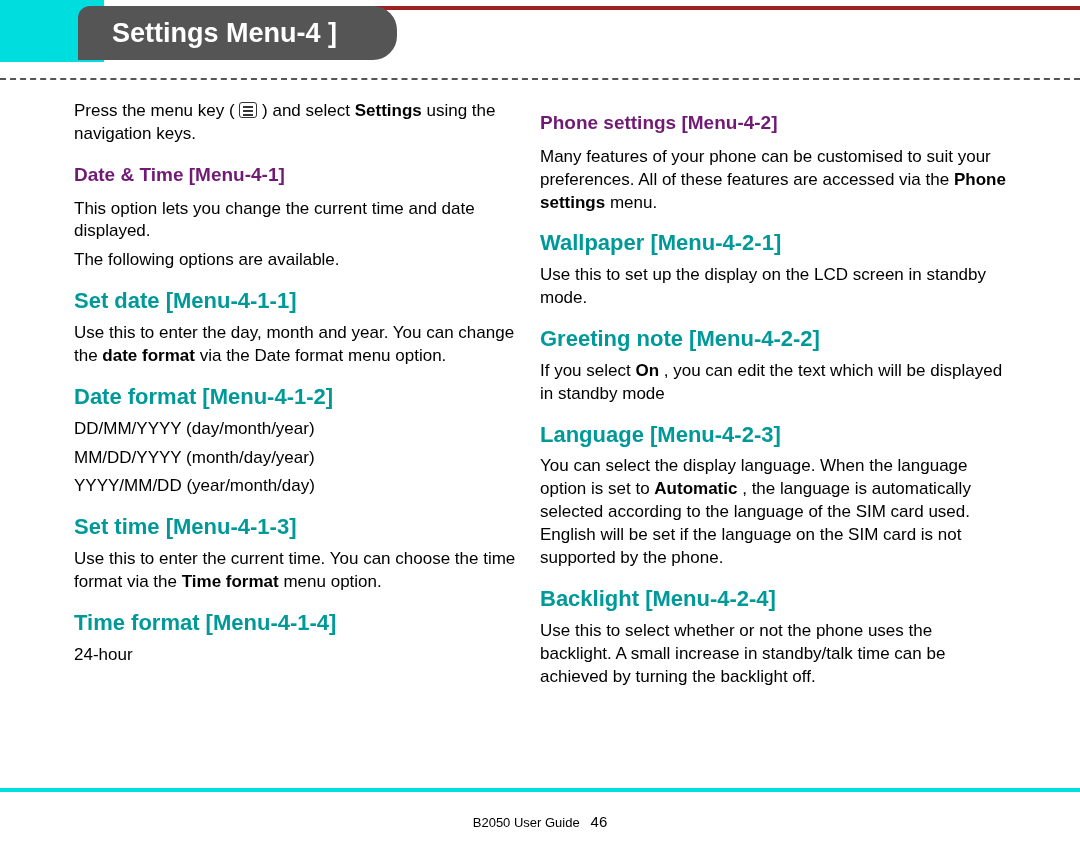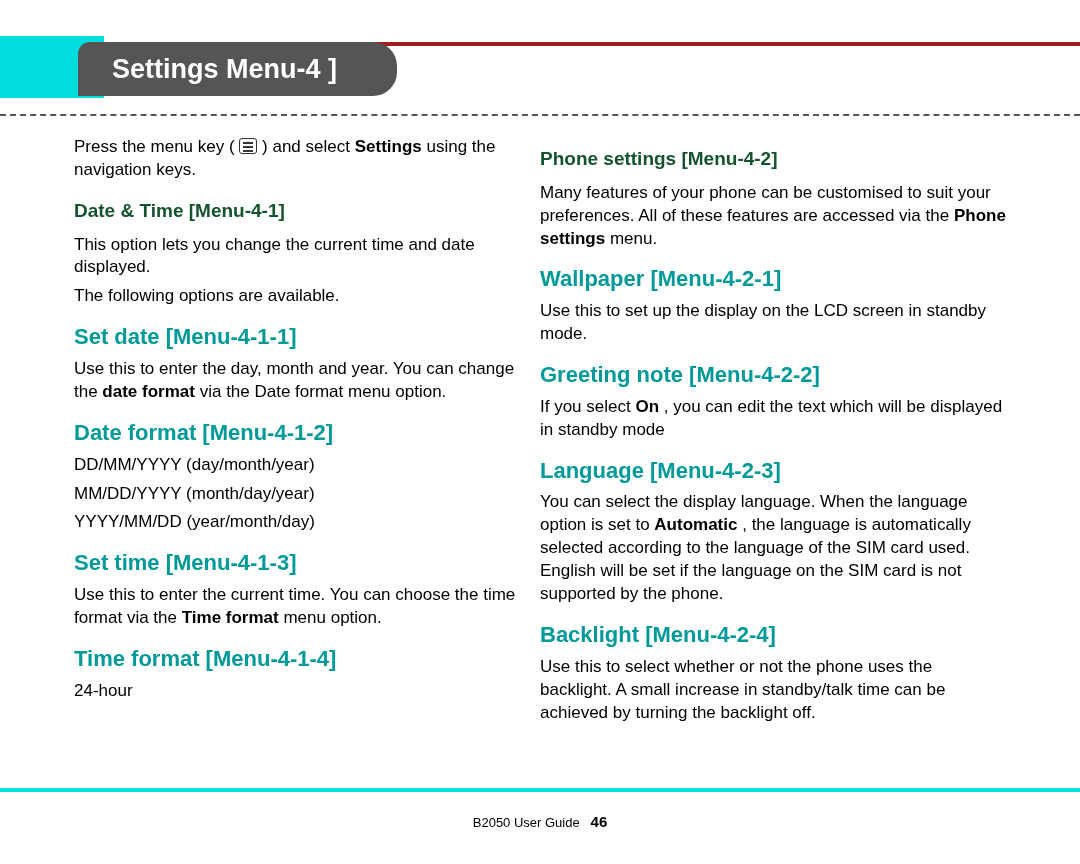--- a/index.html
+++ b/index.html
@@ -10,21 +10,20 @@
     color: #000;
     background: #fff;
     width: 1080px;
     height: 864px;
     position: relative;
   }
   .tab-bar {
     position: relative;
     height: 68px;
     margin-bottom: 10px;
-    margin-top: 36px;
   }
   .tab-cyan {
     position: absolute;
     left: 0; top: 0;
     width: 104px; height: 62px;
     background: #00ddde;
     z-index: 1;
   }
   .tab-grey {
     position: absolute;
@@ -56,21 +55,21 @@
     margin: 0 0 14px 0;
   }
   .cols {
     display: flex;
     padding: 0 74px;
   }
   .col {
     flex: 1 1 50%;
   }
   .section-h {
-    color: #14532d;
+    color: #701a75;
     font-weight: bold;
     font-size: 19px;
     margin: 16px 0 10px 0;
   }
   .sub-h {
     color: #009999;
     font-weight: bold;
     font-size: 22px;
     margin: 14px 0 4px 0;
   }
@@ -83,21 +82,21 @@
     height: 4px;
     background: #00e0e0;
   }
   .footer-text {
     position: absolute;
     left: 0; right: 0;
     top: 812px;
     text-align: center;
     font-size: 13px;
   }
-  .footer-text .pg { font-weight: bold; font-size: 15px; }
+  .footer-text .pg { font-weight: normal; font-size: 15px; }
   .menu-key {
     display: inline-block;
     width: 18px; height: 16px;
     border: 1px solid #333;
     border-radius: 3px;
     vertical-align: -2px;
     position: relative;
   }
   .menu-key::before {
     content: "";

